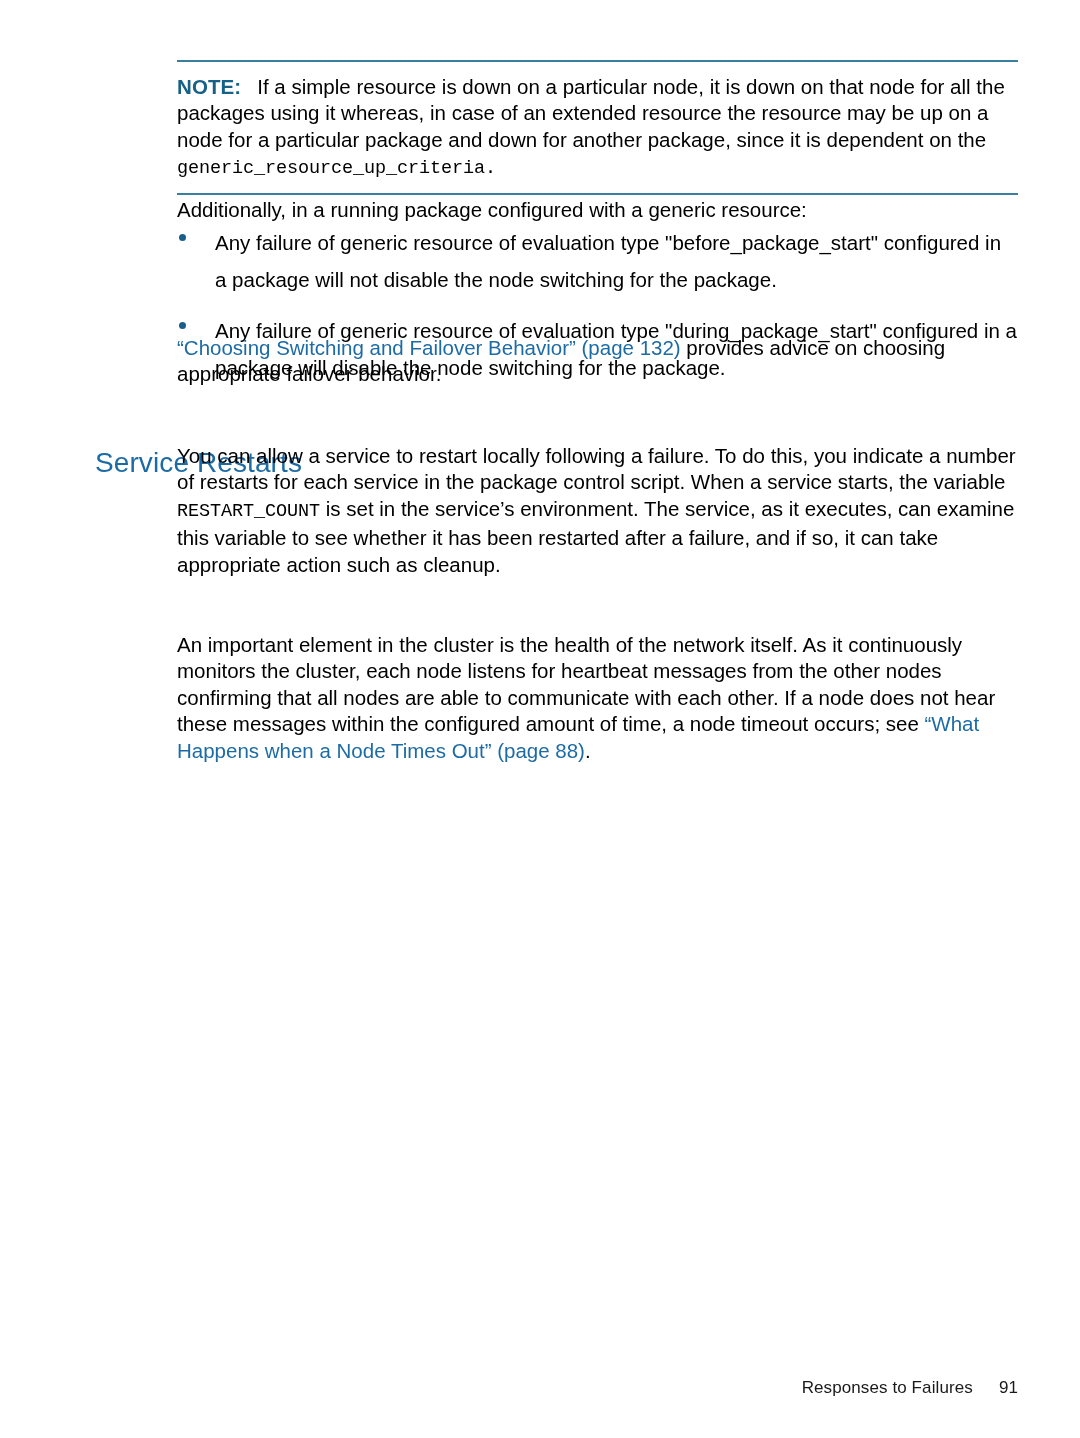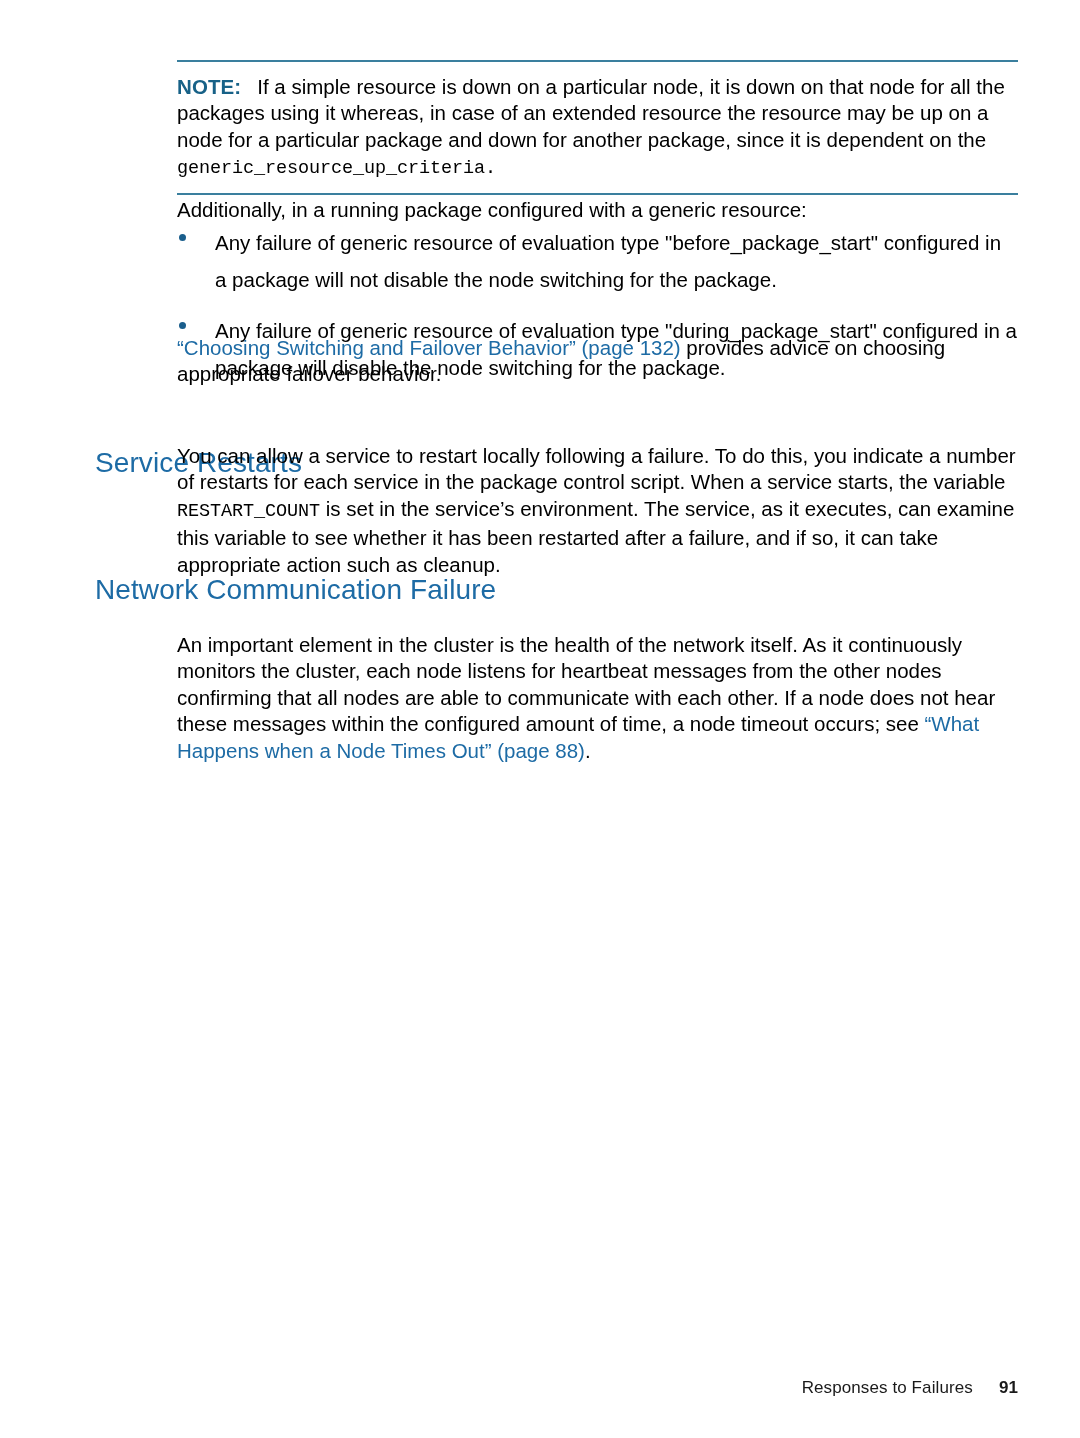--- a/index.html
+++ b/index.html
@@ -115,21 +115,20 @@
     top: 1378px;
     width: 1018px;
     text-align: right;
     font-size: 17px;
     color: #1a1a1a;
     letter-spacing: 0.1px;
   }
   .footer-pageno {
     display: inline-block;
     margin-left: 26px;
-    font-weight: bold;
   }
 </style>
 </head>
 <body>
 
 <div class="page">
 
   <div class="note-block">
     <div class="note-rule"></div>
     <div class="note-body">
@@ -154,21 +153,20 @@
 
   <div class="body-p" style="top:335px;">
     <a class="xref" href="#" style="text-decoration:none;">“Choosing Switching and Failover Behavior” (page 132)</a><span> provides advice on choosing appropriate failover behavior.</span>
   </div>
 
   <h2 class="h2" style="top:399px;margin-top:48px;">Service Restarts</h2>
   <div class="body-p" style="top:443px;">
     <span>You can allow a service to restart locally following a failure. To do this, you indicate a number of restarts for each service in the package control script. When a service starts, the variable </span><span class="mono">RESTART_COUNT</span><span> is set in the service’s environment. The service, as it executes, can examine this variable to see whether it has been restarted after a failure, and if so, it can take appropriate action such as cleanup.</span>
   </div>
 
-  <h2 class="h2" style="top:574px;">Network Communication Failure</h2>
   <div class="body-p" style="top:632px;">
     <span>An important element in the cluster is the health of the network itself. As it continuously monitors the cluster, each node listens for heartbeat messages from the other nodes confirming that all nodes are able to communicate with each other. If a node does not hear these messages within the configured amount of time, a node timeout occurs; see </span><a class="xref" href="#" style="text-decoration:none;">“What Happens when a Node Times Out” (page 88)</a><span>.</span>
   </div>
 
   <div class="footer">
     <span>Responses to Failures</span><span class="footer-pageno">91</span>
   </div>
 
 </div>
 

